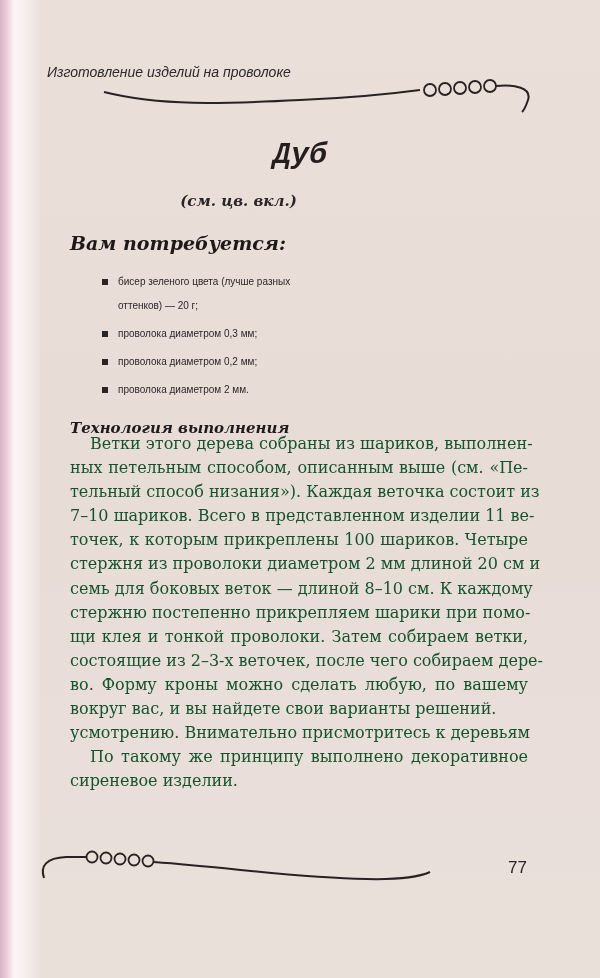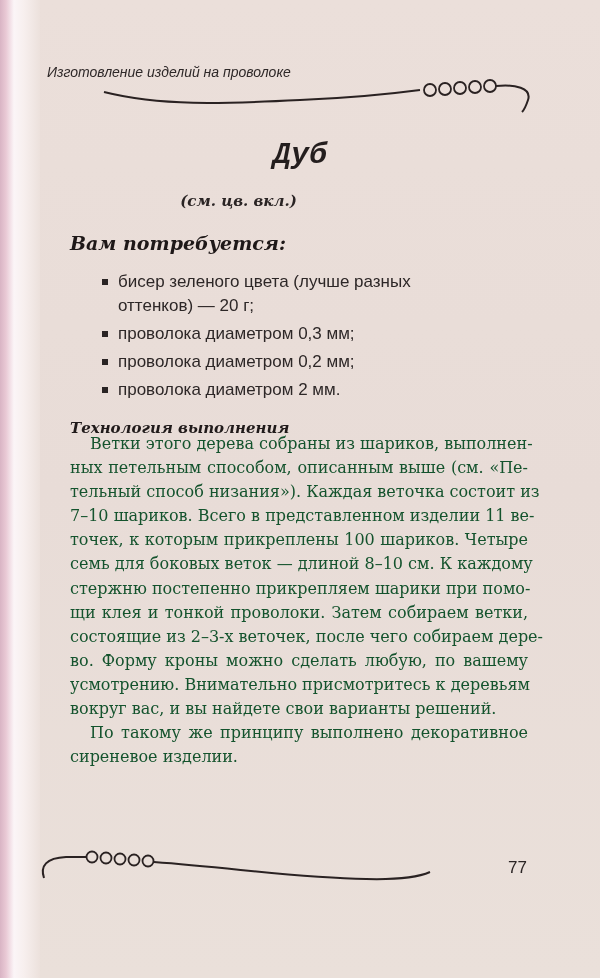--- a/index.html
+++ b/index.html
@@ -34,21 +34,21 @@
     font-size: 15px; color: #2a2424;
   }
   .needs-head {
     position: absolute; left: 70px; top: 232px;
     font-family: "DejaVu Serif", serif; font-style: italic; font-weight: bold;
     font-size: 19px; color: #1e1818;
   }
   .materials {
     position: absolute; left: 102px; top: 270px; width: 330px;
     list-style: none; margin: 0; padding: 0;
-    font-family: "Liberation Sans", sans-serif; font-size: 17px; color: #2d2727;
+    font-family: "Liberation Sans", sans-serif; font-size: 10px; color: #2d2727;
   }
   .materials li { position: relative; padding-left: 16px; line-height: 24px; margin-bottom: 4px; }
   .materials li .bullet {
     position: absolute; left: 0; top: 9px; width: 6px; height: 6px; background: #2a2424;
   }
   .section-head {
     position: absolute; left: 70px; top: 419px;
     font-family: "DejaVu Serif", serif; font-style: italic; font-weight: bold;
     font-size: 15px; color: #201a1a;
   }
@@ -108,27 +108,28 @@
 </ul>
 
 <div class="section-head">Технология выполнения</div>
 
 <div class="body-text">
   <span class="line" style="padding-left:20px">Ветки этого дерева собраны из шариков, выполнен-</span>
   <span class="line">ных петельным способом, описанным выше (см. «Пе-</span>
   <span class="line">тельный способ низания»). Каждая веточка состоит из</span>
   <span class="line">7–10 шариков. Всего в представленном изделии 11 ве-</span>
   <span class="line">точек, к которым прикреплены 100 шариков. Четыре</span>
+  <span class="line">стержня из проволоки диаметром 2 мм длиной 20 см и</span>
   <span class="line">семь для боковых веток — длиной 8–10 см. К каждому</span>
   <span class="line">стержню постепенно прикрепляем шарики при помо-</span>
   <span class="line">щи клея и тонкой проволоки. Затем собираем ветки,</span>
   <span class="line">состоящие из 2–3-х веточек, после чего собираем дере-</span>
   <span class="line">во. Форму кроны можно сделать любую, по вашему</span>
+  <span class="line last">вокруг вас, и вы найдете свои варианты решений.</span>
   <span class="line">усмотрению. Внимательно присмотритесь к деревьям</span>
-  <span class="line last">вокруг вас, и вы найдете свои варианты решений.</span>
   <span class="line" style="padding-left:20px">По такому же принципу выполнено декоративное</span>
   <span class="line last">сиреневое изделии.</span>
 </div>
 
 <svg class="ornament" style="left:36px; top:848px;" width="420" height="40" viewBox="0 0 420 40">
   <path d="M8 30 C 4 18, 10 10, 30 9 L 50 9" fill="none" stroke="#2a2222" stroke-width="2"></path>
   <circle cx="56" cy="9" r="5.5" fill="none" stroke="#2a2222" stroke-width="1.8"></circle>
   <circle cx="70" cy="10" r="5.5" fill="none" stroke="#2a2222" stroke-width="1.8"></circle>
   <circle cx="84" cy="11" r="5.5" fill="none" stroke="#2a2222" stroke-width="1.8"></circle>
   <circle cx="98" cy="12" r="5.5" fill="none" stroke="#2a2222" stroke-width="1.8"></circle>

